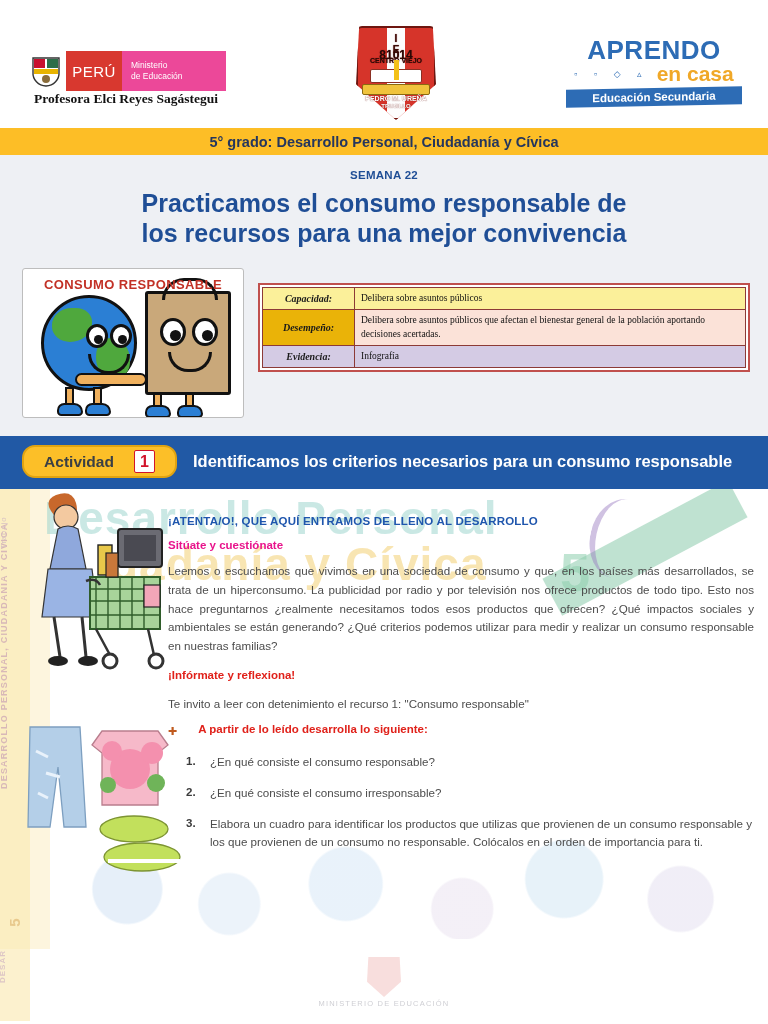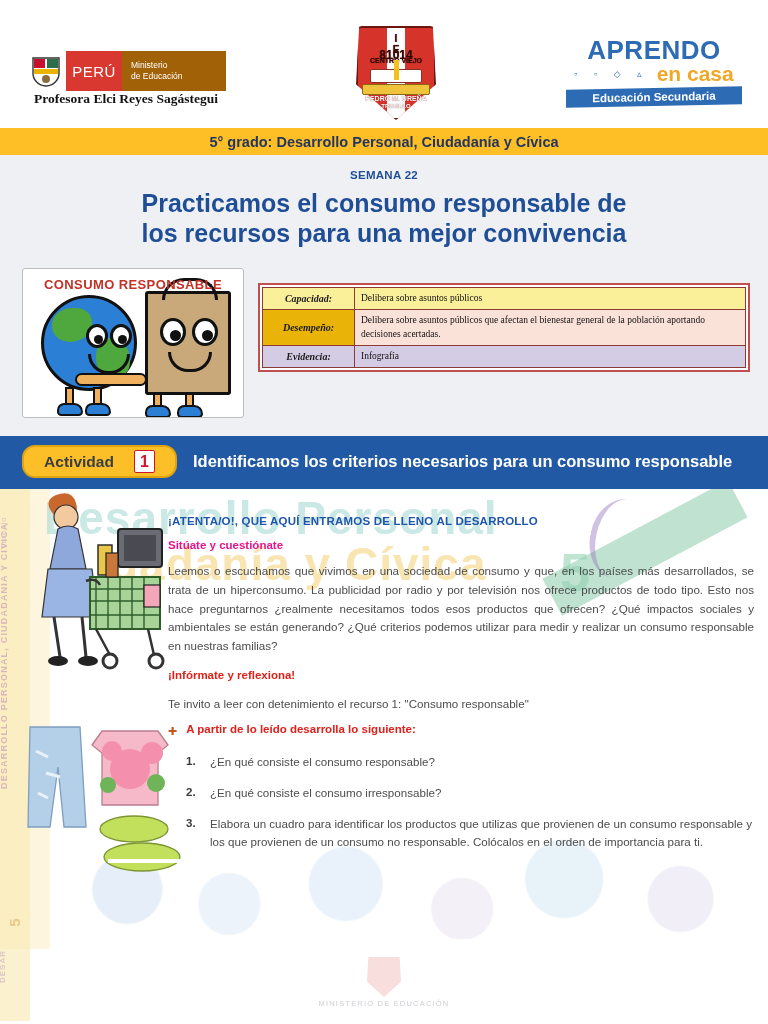--- a/index.html
+++ b/index.html
@@ -20,21 +20,21 @@
   .minedu-block { display: flex; flex-direction: column; align-items: center; margin-top: 16px; }
   .minedu-logo { display: flex; align-items: stretch; height: 40px; width: 200px; border: 0; }
   .minedu-shield {
     width: 40px; background: #ffffff; display: flex; align-items: center; justify-content: center;
   }
   .minedu-peru {
     width: 56px; background: #d8382f; color: #fff; display: flex; align-items: center;
     justify-content: center; font-size: 15px; letter-spacing: .5px; font-weight: 400;
   }
   .minedu-min {
-    flex: 1; background: #a16207; color: #fff; display: flex; flex-direction: column;
+    flex: 1; background: #ec4899; color: #fff; display: flex; flex-direction: column;
     justify-content: center; padding-left: 9px; font-size: 8.5px; line-height: 1.32;
   }
   .teacher-name { font-family: "Liberation Serif", serif; font-weight: bold; font-size: 13.5px; color: #111; }
 
   
   .crest { width: 80px; height: 94px; position: relative; margin-top: 4px; }
   .crest-shape {
     position: absolute; inset: 0; background: #d6342a;
     border: 2.5px solid #6d1610;
     border-radius: 6px 6px 45% 45% / 6px 6px 38% 38%;
@@ -407,21 +407,21 @@
     </div>
 
     <div class="content">
       <div class="h-attn">¡ATENTA/O!, QUE AQUÍ ENTRAMOS DE LLENO AL DESARROLLO</div>
       <div class="h-pink">Sitúate y cuestiónate</div>
       <div class="para">Leemos o escuchamos que vivimos en una sociedad de consumo y que, en los países más desarrollados, se trata de un hiperconsumo. La publicidad por radio y por televisión nos ofrece productos de todo tipo. Esto nos hace preguntarnos ¿realmente necesitamos todos esos productos que ofrecen? ¿Qué impactos sociales y ambientales se están generando? ¿Qué criterios podemos utilizar para medir y realizar un consumo responsable en nuestras familias?</div>
       <div class="h-red">¡Infórmate y reflexiona!</div>
       <div class="lead-line">Te invito a leer con detenimiento el recurso 1: "Consumo responsable"</div>
       <div class="bullet-row">
         <span class="bullet-mark">✚</span>
-        <span class="h-red" style="margin-top:0;">A partir de lo leído desarrolla lo siguiente:</span>
+        <span class="h-red" style="margin-top:0;margin-left:12px;">A partir de lo leído desarrolla lo siguiente:</span>
       </div>
       <ol class="qs">
         <li>¿En qué consiste el consumo responsable?</li>
         <li>¿En qué consiste el consumo irresponsable?</li>
         <li>Elabora un cuadro para identificar los productos que utilizas que provienen de un consumo responsable y los que provienen de un consumo no responsable. Colócalos en el orden de importancia para ti.</li>
       </ol>
     </div>
   </div>
 
   <div class="footer">

